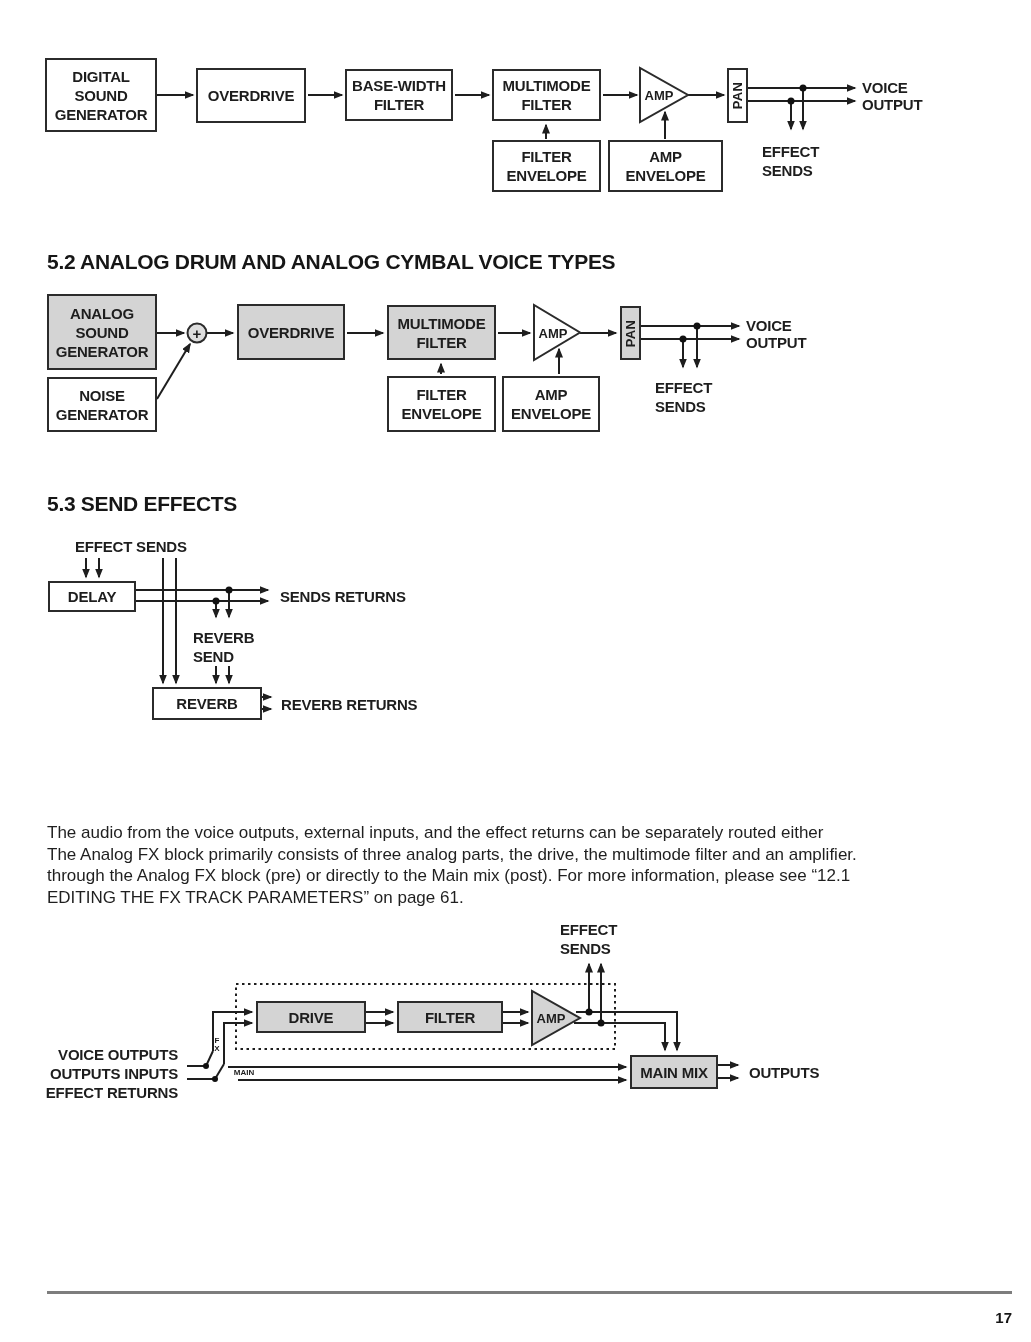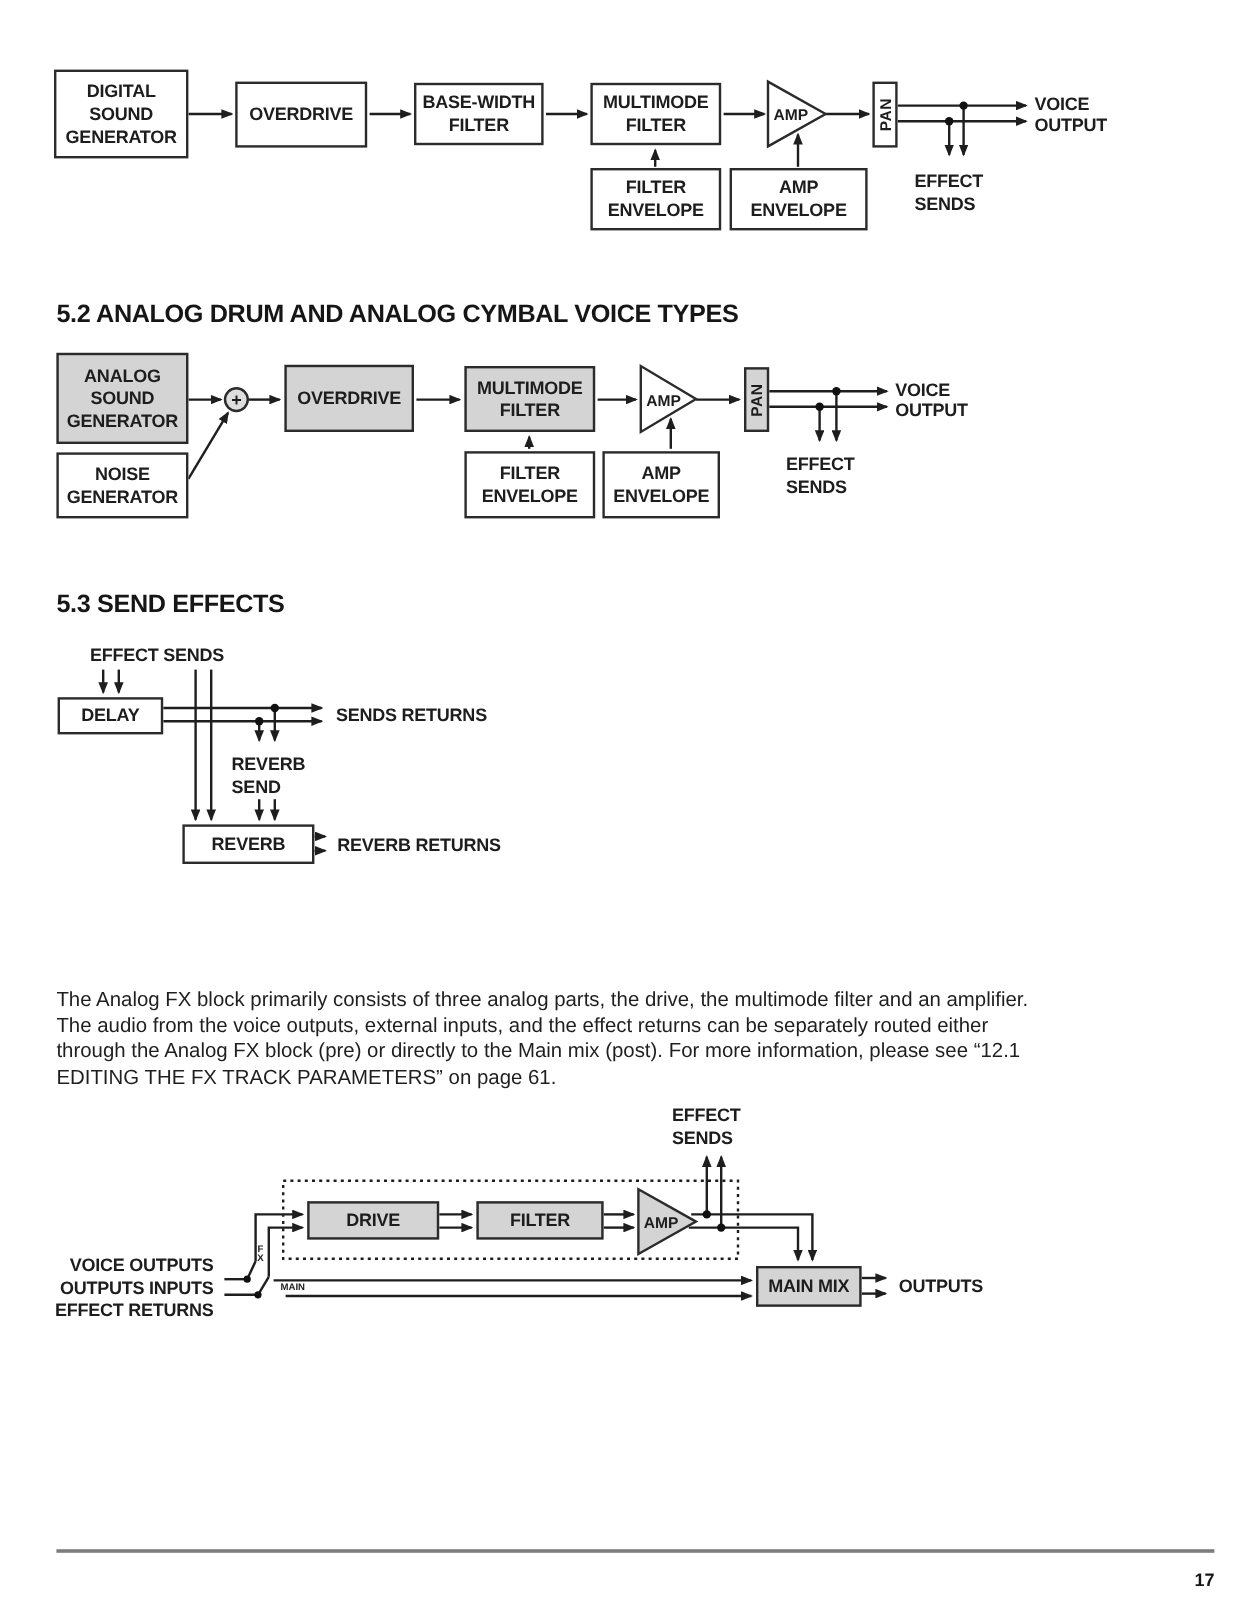--- a/index.html
+++ b/index.html
@@ -167,22 +167,22 @@
   <div class="h" style="left:47px;top:492px">5.3 SEND EFFECTS</div>
   <div class="lbl nw" style="left:75px;top:538px">EFFECT SENDS</div>
   <div class="box" style="left:48px;top:581px;width:88px;height:31px">DELAY</div>
   <div class="lbl nw" style="left:280px;top:588px">SENDS RETURNS</div>
   <div class="lbl sp" style="left:193px;top:628px;width:62px">REVERB
 SEND</div>
   <div class="box" style="left:152px;top:687px;width:110px;height:33px">REVERB</div>
   <div class="lbl nw" style="left:281px;top:696px">REVERB RETURNS</div>
 
   <div class="para">
+    <div>The audio from the voice outputs, external inputs, and the effect returns can be separately routed either</div>
     <div>The Analog FX block primarily consists of three analog parts, the drive, the multimode filter and an amplifier.</div>
-    <div>The audio from the voice outputs, external inputs, and the effect returns can be separately routed either</div>
     <div>through the Analog FX block (pre) or directly to the Main mix (post). For more information, please see “12.1</div>
     <div>EDITING THE FX TRACK PARAMETERS” on page 61.</div>
   </div>
   <div class="lbl sp" style="left:560px;top:920px;width:68px">EFFECT
 SENDS</div>
   <div class="box gray" style="left:256px;top:1001px;width:110px;height:32px">DRIVE</div>
   <div class="box gray" style="left:397px;top:1001px;width:106px;height:32px">FILTER</div>
   <div class="amp-lbl" style="left:533px;top:1011px;width:36px">AMP</div>
   <div class="box gray" style="left:630px;top:1055px;width:88px;height:34px">MAIN MIX</div>
   <div class="lbl nw" style="left:749px;top:1064px">OUTPUTS</div>

